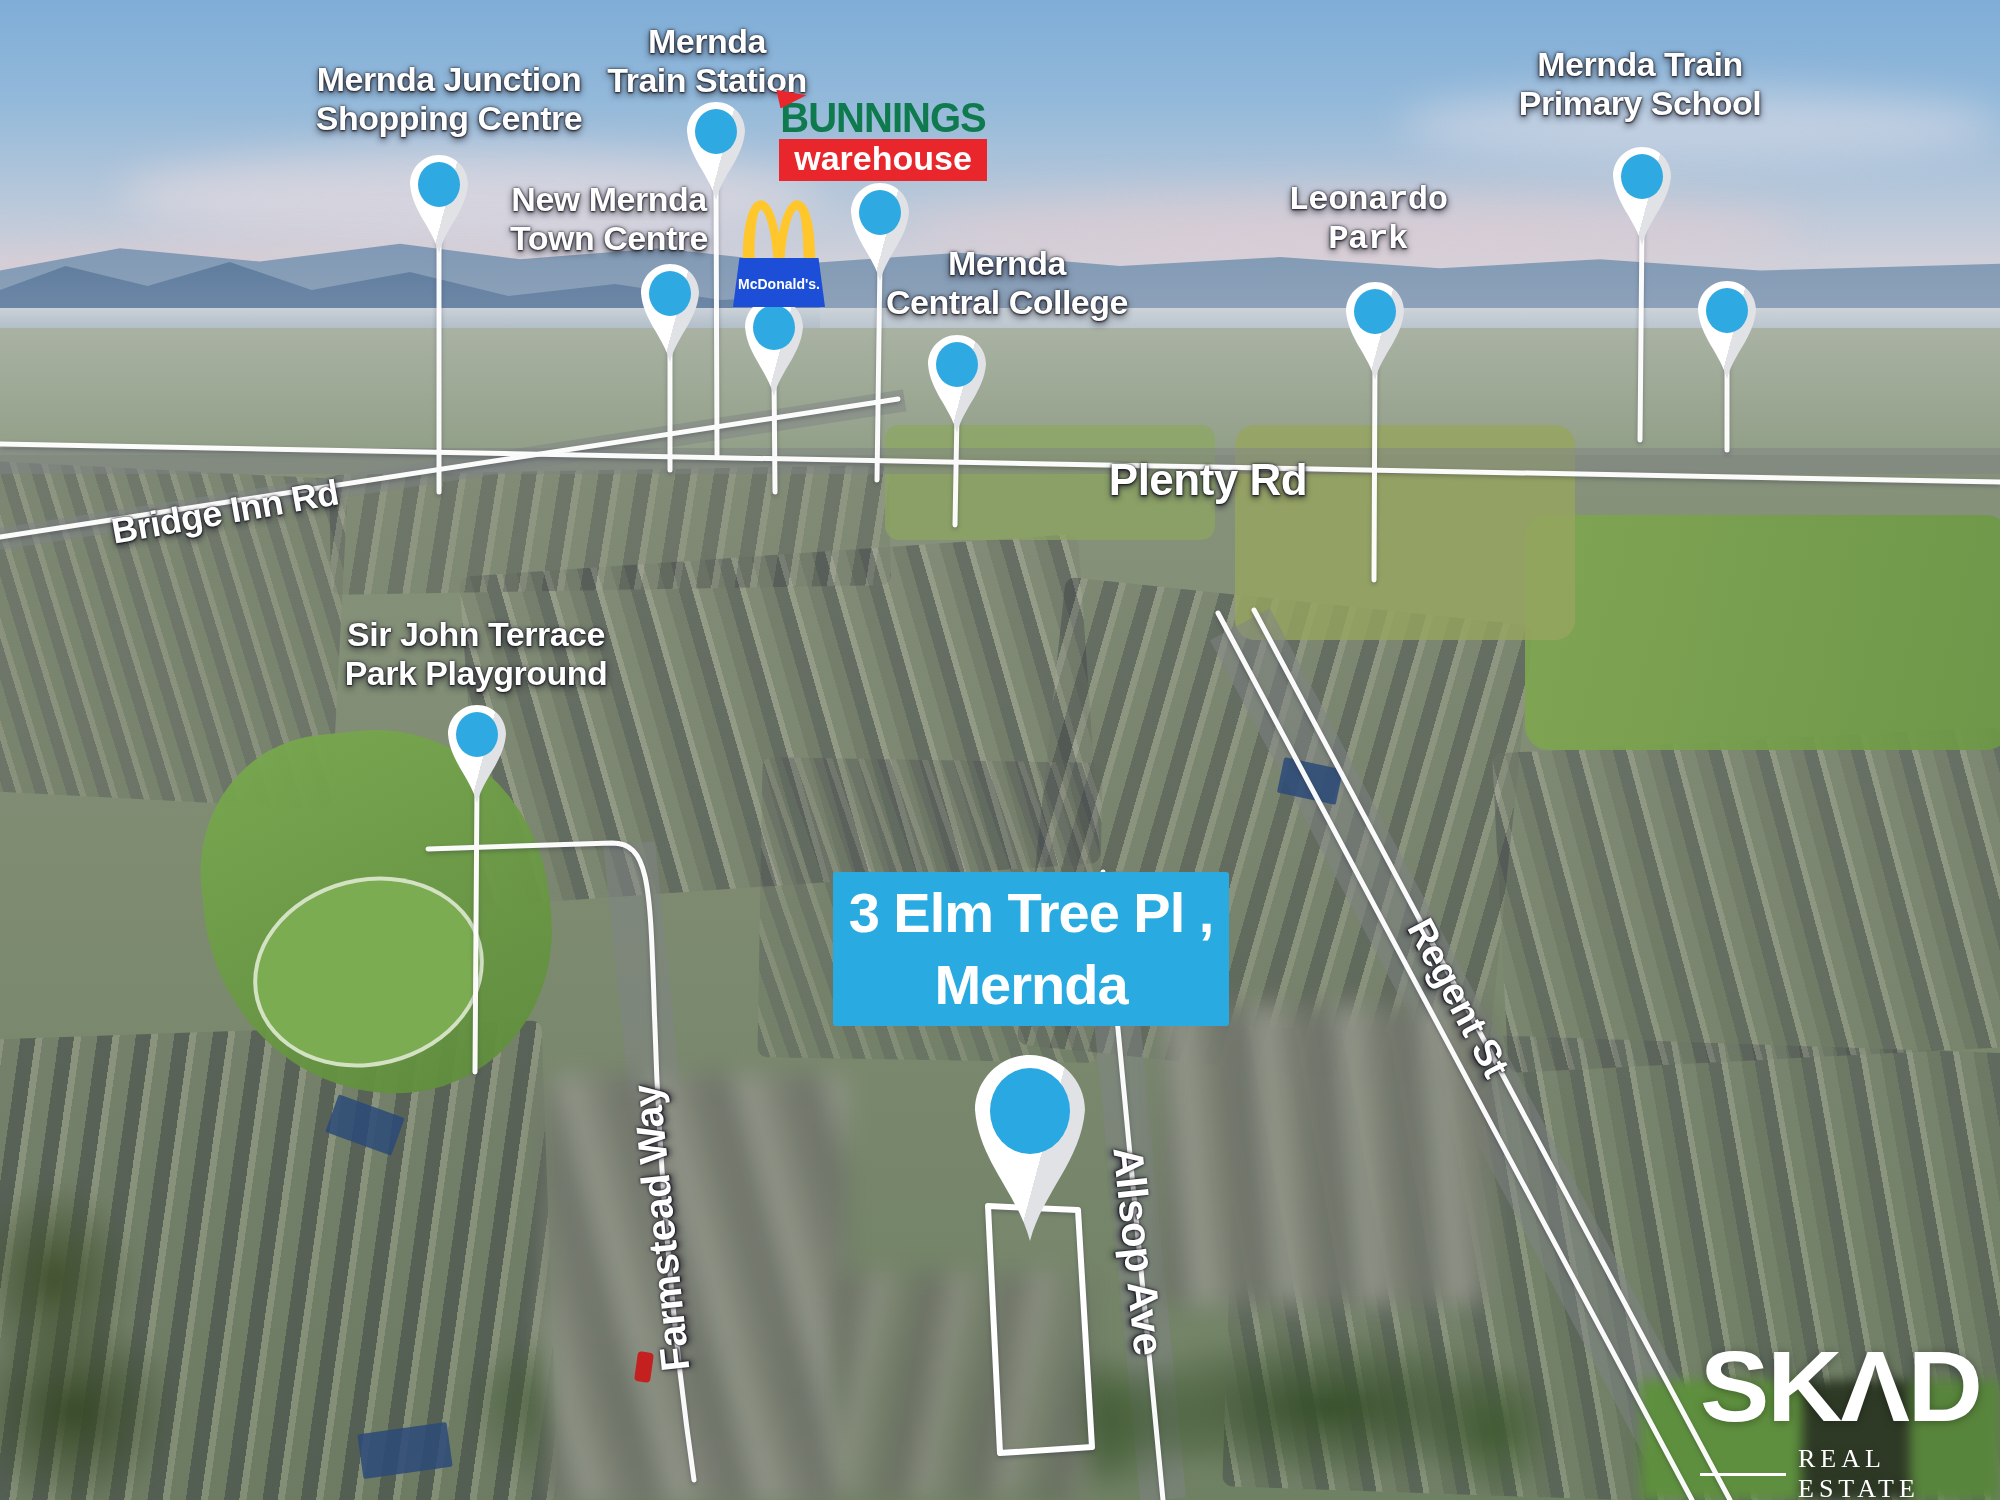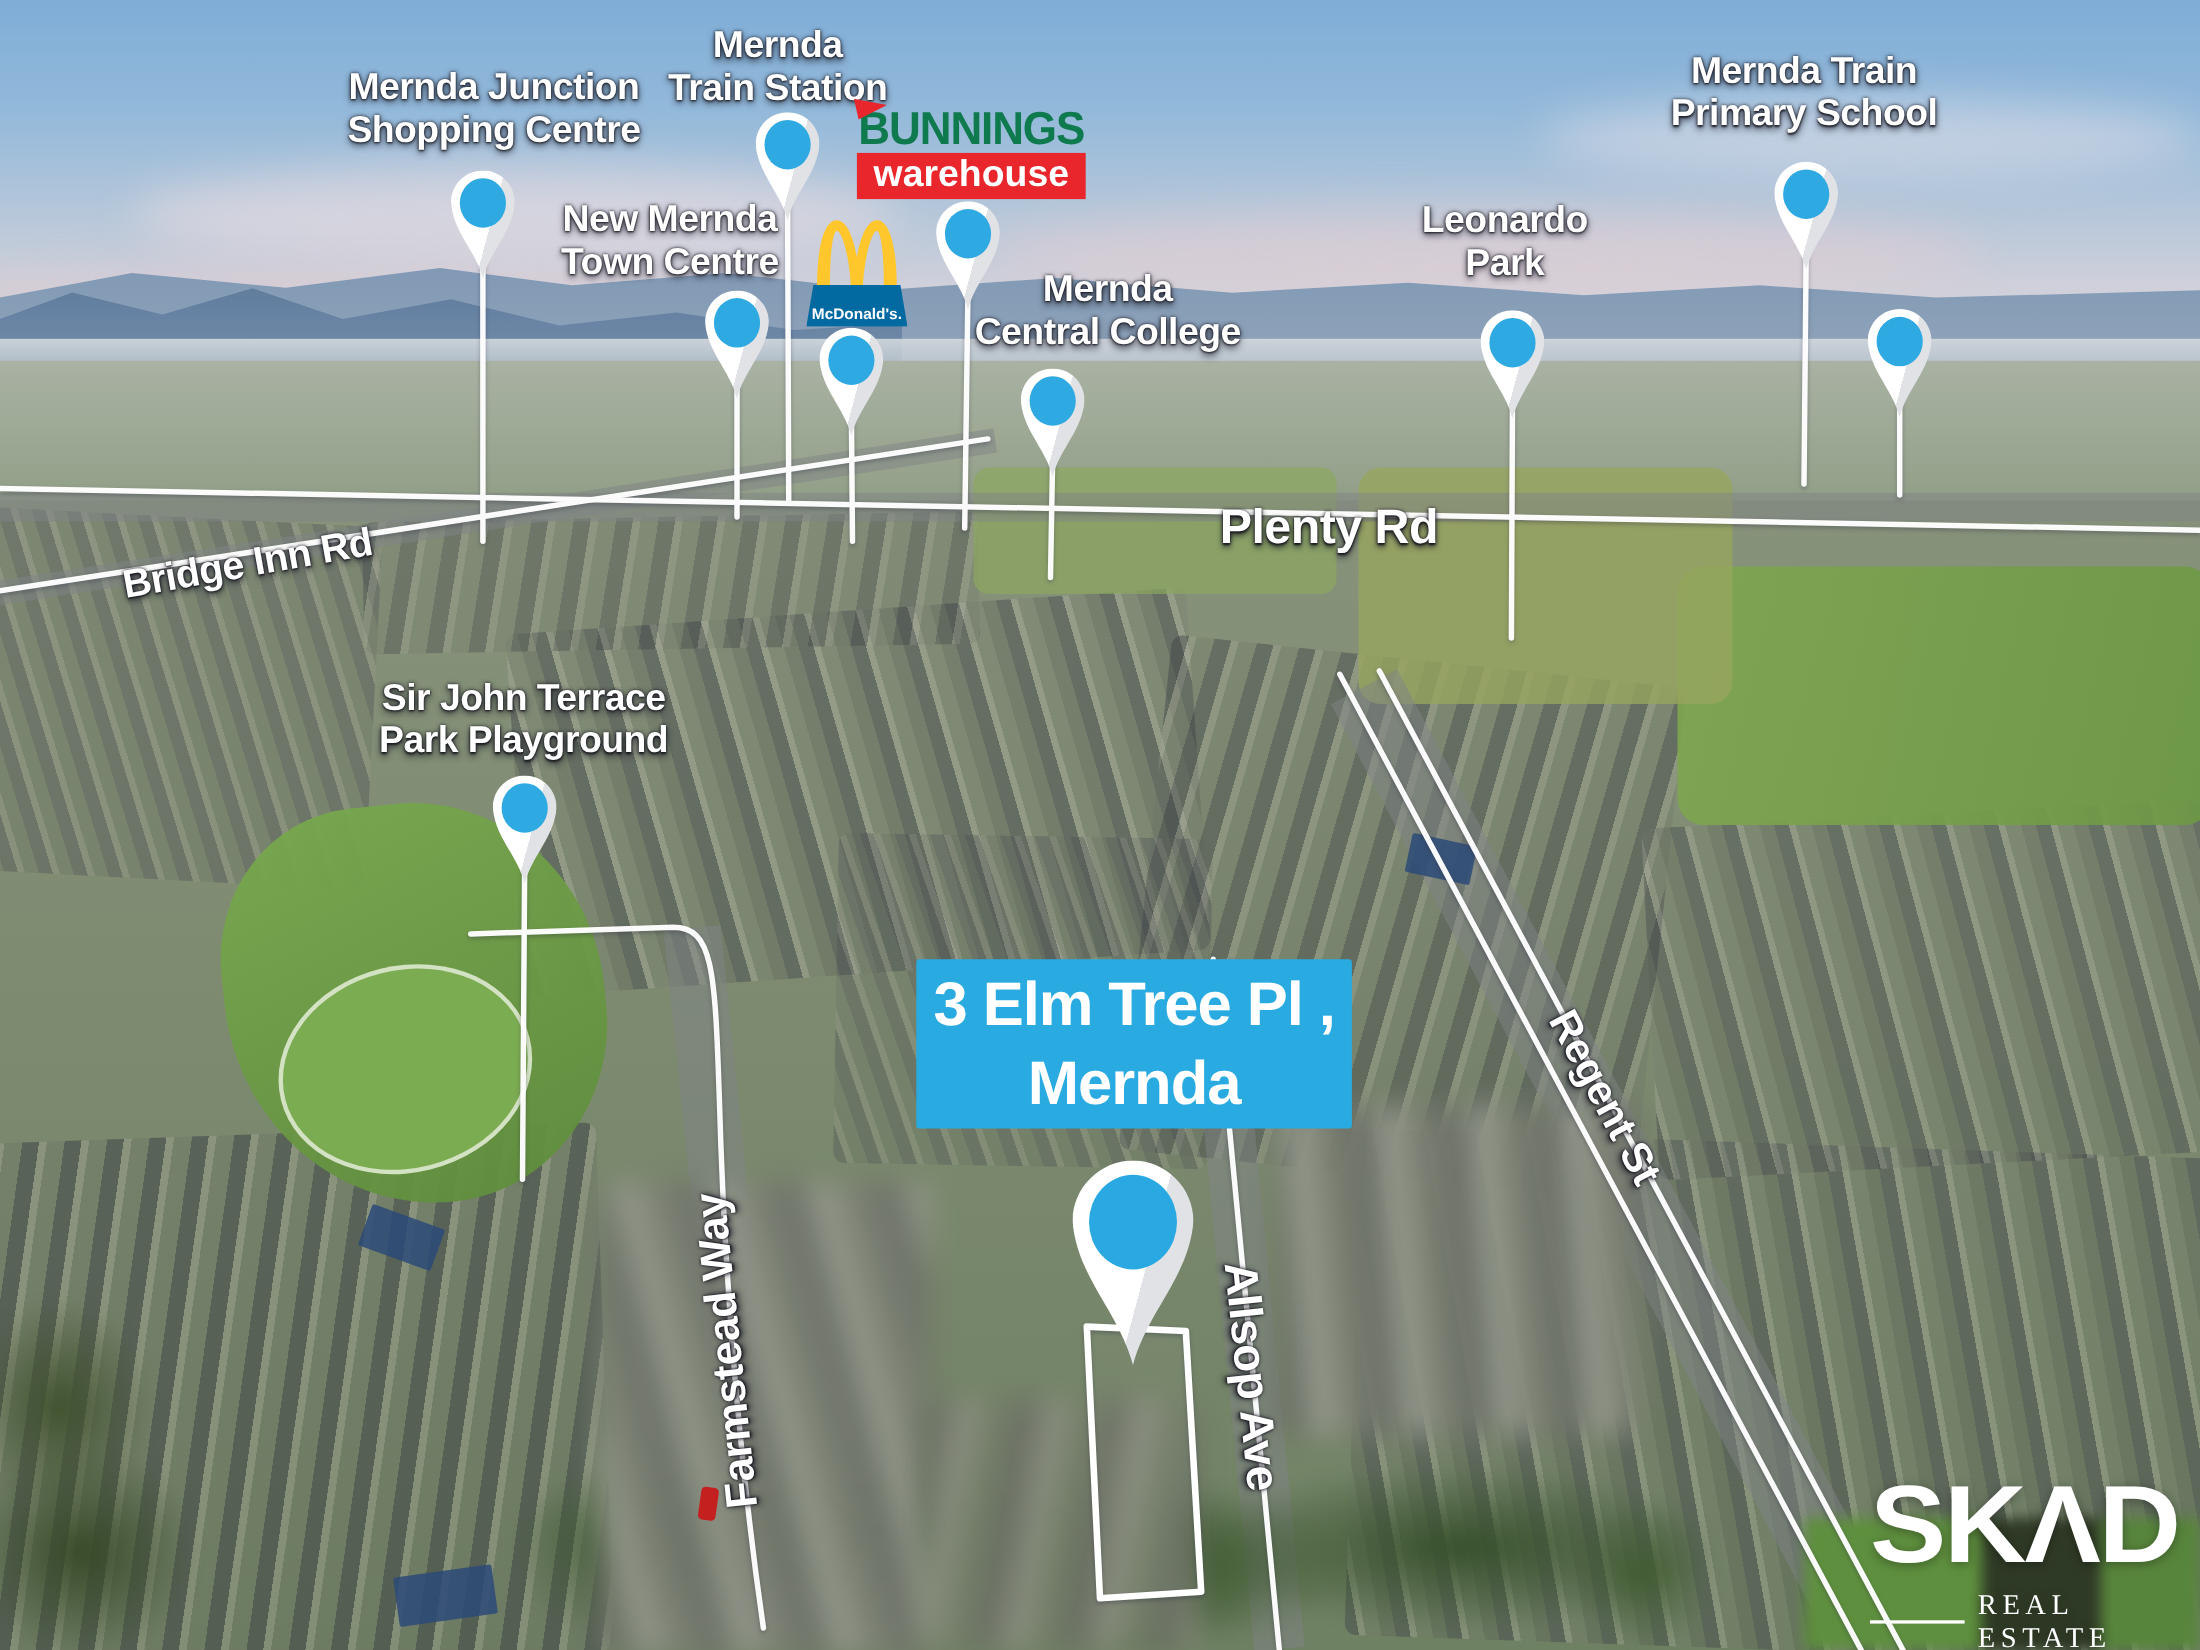--- a/index.html
+++ b/index.html
@@ -61,24 +61,24 @@
 
   
   .bunnings{position:absolute;left:779px;top:97px;width:208px;text-align:center;}
   .bunnings .bn-word{position:relative;display:inline-block;color:#0e7a4e;font-weight:800;
     font-size:40px;letter-spacing:-1px;line-height:1;transform:scaleY(1.05);}
   .bunnings .bn-flag{position:absolute;left:-4px;top:-6px;width:30px;height:18px;background:#e8262c;
     clip-path:polygon(0 0,100% 30%,14% 100%);}
   .bunnings .bn-bar{margin-top:2px;background:#e8262c;color:#fff;font-weight:800;font-size:34px;
     line-height:1;padding:2px 6px 6px;letter-spacing:0;}
   .mcd{position:absolute;left:733px;top:198px;width:92px;text-align:center;}
-  .mcd-banner{position:relative;margin-top:-8px;height:34px;background:#0369a1;
+  .mcd-banner{position:relative;margin-top:-8px;height:34px;background:#1d4ed8;
     clip-path:polygon(7% 0,93% 0,100% 100%,0 100%);
     display:flex;align-items:flex-end;justify-content:center;color:#fff;font-weight:700;
-    font-size:14px;padding-bottom:4px;}
+    font-size:14px;padding-bottom:15px;}
 
   
   .skad{position:absolute;left:1700px;top:1334px;width:296px;color:#fff;
     text-shadow:0 2px 10px rgba(0,0,0,.35);}
   .skad-word{font-size:104px;font-weight:700;line-height:1;letter-spacing:-2px;transform:scaleY(.96);}
   .skad-sub{display:flex;align-items:center;gap:12px;margin-top:6px;}
   .skad-rule{flex:0 0 86px;height:3px;background:#fff;}
   .skad-tag{font-family:"Liberation Serif",serif;font-size:26px;letter-spacing:5px;font-weight:400;}
 
   .car{position:absolute;border-radius:4px;}
@@ -198,21 +198,21 @@
       <div>Train Station</div>
   </div>
   <div class="lm-label" style="left:609px;top:180px;">
     <div>New Mernda</div>
       <div>Town Centre</div>
   </div>
   <div class="lm-label" style="left:1007px;top:244px;">
     <div>Mernda</div>
       <div>Central College</div>
   </div>
-  <div class="lm-label" style="left:1368px;top:181px;">
+  <div class="lm-label" style="left:1368px;top:181px;font-family:Liberation Mono, monospace;">
     <div>Leonardo</div>
       <div>Park</div>
   </div>
   <div class="lm-label" style="left:1640px;top:45px;">
     <div>Mernda Train</div>
       <div>Primary School</div>
   </div>
   <div class="lm-label" style="left:476px;top:615px;">
     <div>Sir John Terrace</div>
       <div>Park Playground</div>

